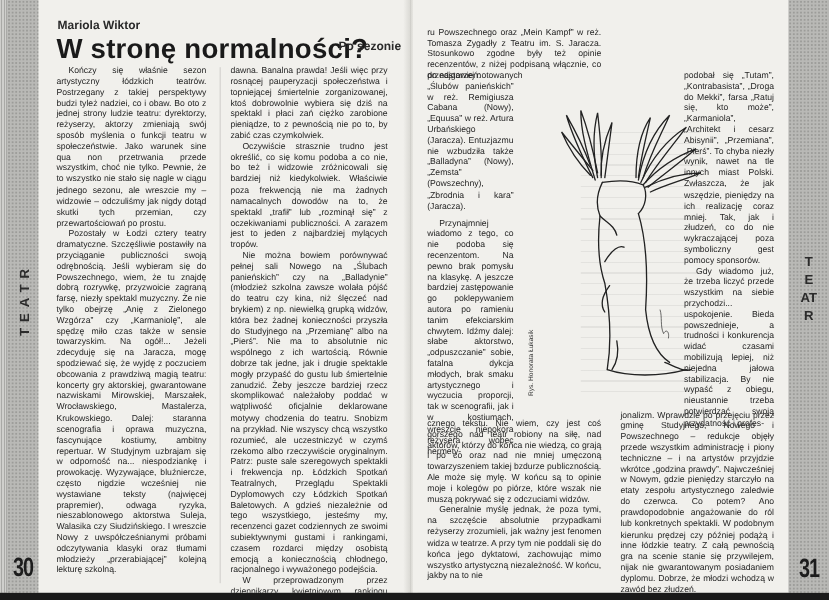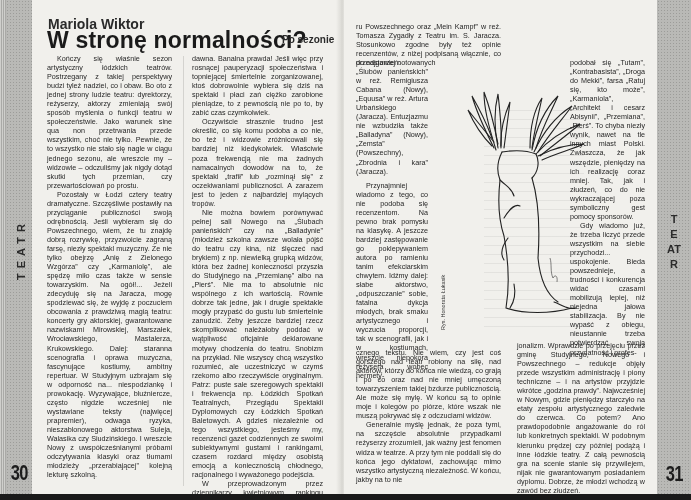--- a/index.html
+++ b/index.html
@@ -23,21 +23,21 @@
   .section-label { position: absolute; width: 12px; font-family: "Liberation Sans", sans-serif;
     font-weight: bold; font-size: 11px; letter-spacing: 0; color: #2b2b2b; line-height: 14px; text-align: center; }
   .section-label-left { left: 13px; top: 216px; transform: rotate(-90deg); transform-origin: center; width: 60px; left: -9px; top: 243px; letter-spacing: 5px; }
   .section-label-right { right: 10px; top: 212px; width: 14px; }
   .section-label-right span { display: block; }
   .page-num { position: absolute; font-family: "Liberation Sans", sans-serif; font-weight: bold;
     font-size: 22px; letter-spacing: -1px; color: #1d1d1d; transform: scaleX(0.75); }
   .page-num-left { left: 8px; top: 460px; }
   .page-num-right { right: 6px; top: 461px; }
 
-  .author { position: absolute; left: 48px; top: 16px; font-size: 14px; font-weight: bold; color: #2a2a2a; }
+  .author { position: absolute; left: 48px; top: 16px; font-size: 10px; font-weight: bold; color: #2a2a2a; }
   .title { position: absolute; left: 47px; top: 27px; font-size: 23px; font-weight: bold; color: #1a1a1a; letter-spacing: 0.2px; }
   .rubric { position: absolute; left: 282px; top: 34px; font-size: 10px; font-weight: bold; color: #2a2a2a; }
 
   .col { position: absolute; font-size: 7.2px; line-height: 9.05px; color: #262626; text-align: justify; hyphens: manual; }
   .col p { text-indent: 10px; }
   .col p.noindent { text-indent: 0; }
   .col-l1 { left: 47px; top: 54px; width: 125px; }
   .col-l2 { left: 192px; top: 54px; width: 131px; }
   .col-r1-top { left: 12px; top: 22px; width: 145px; }
   .col-r1-narrow { left: 12px; top: 58px; width: 72px; }

